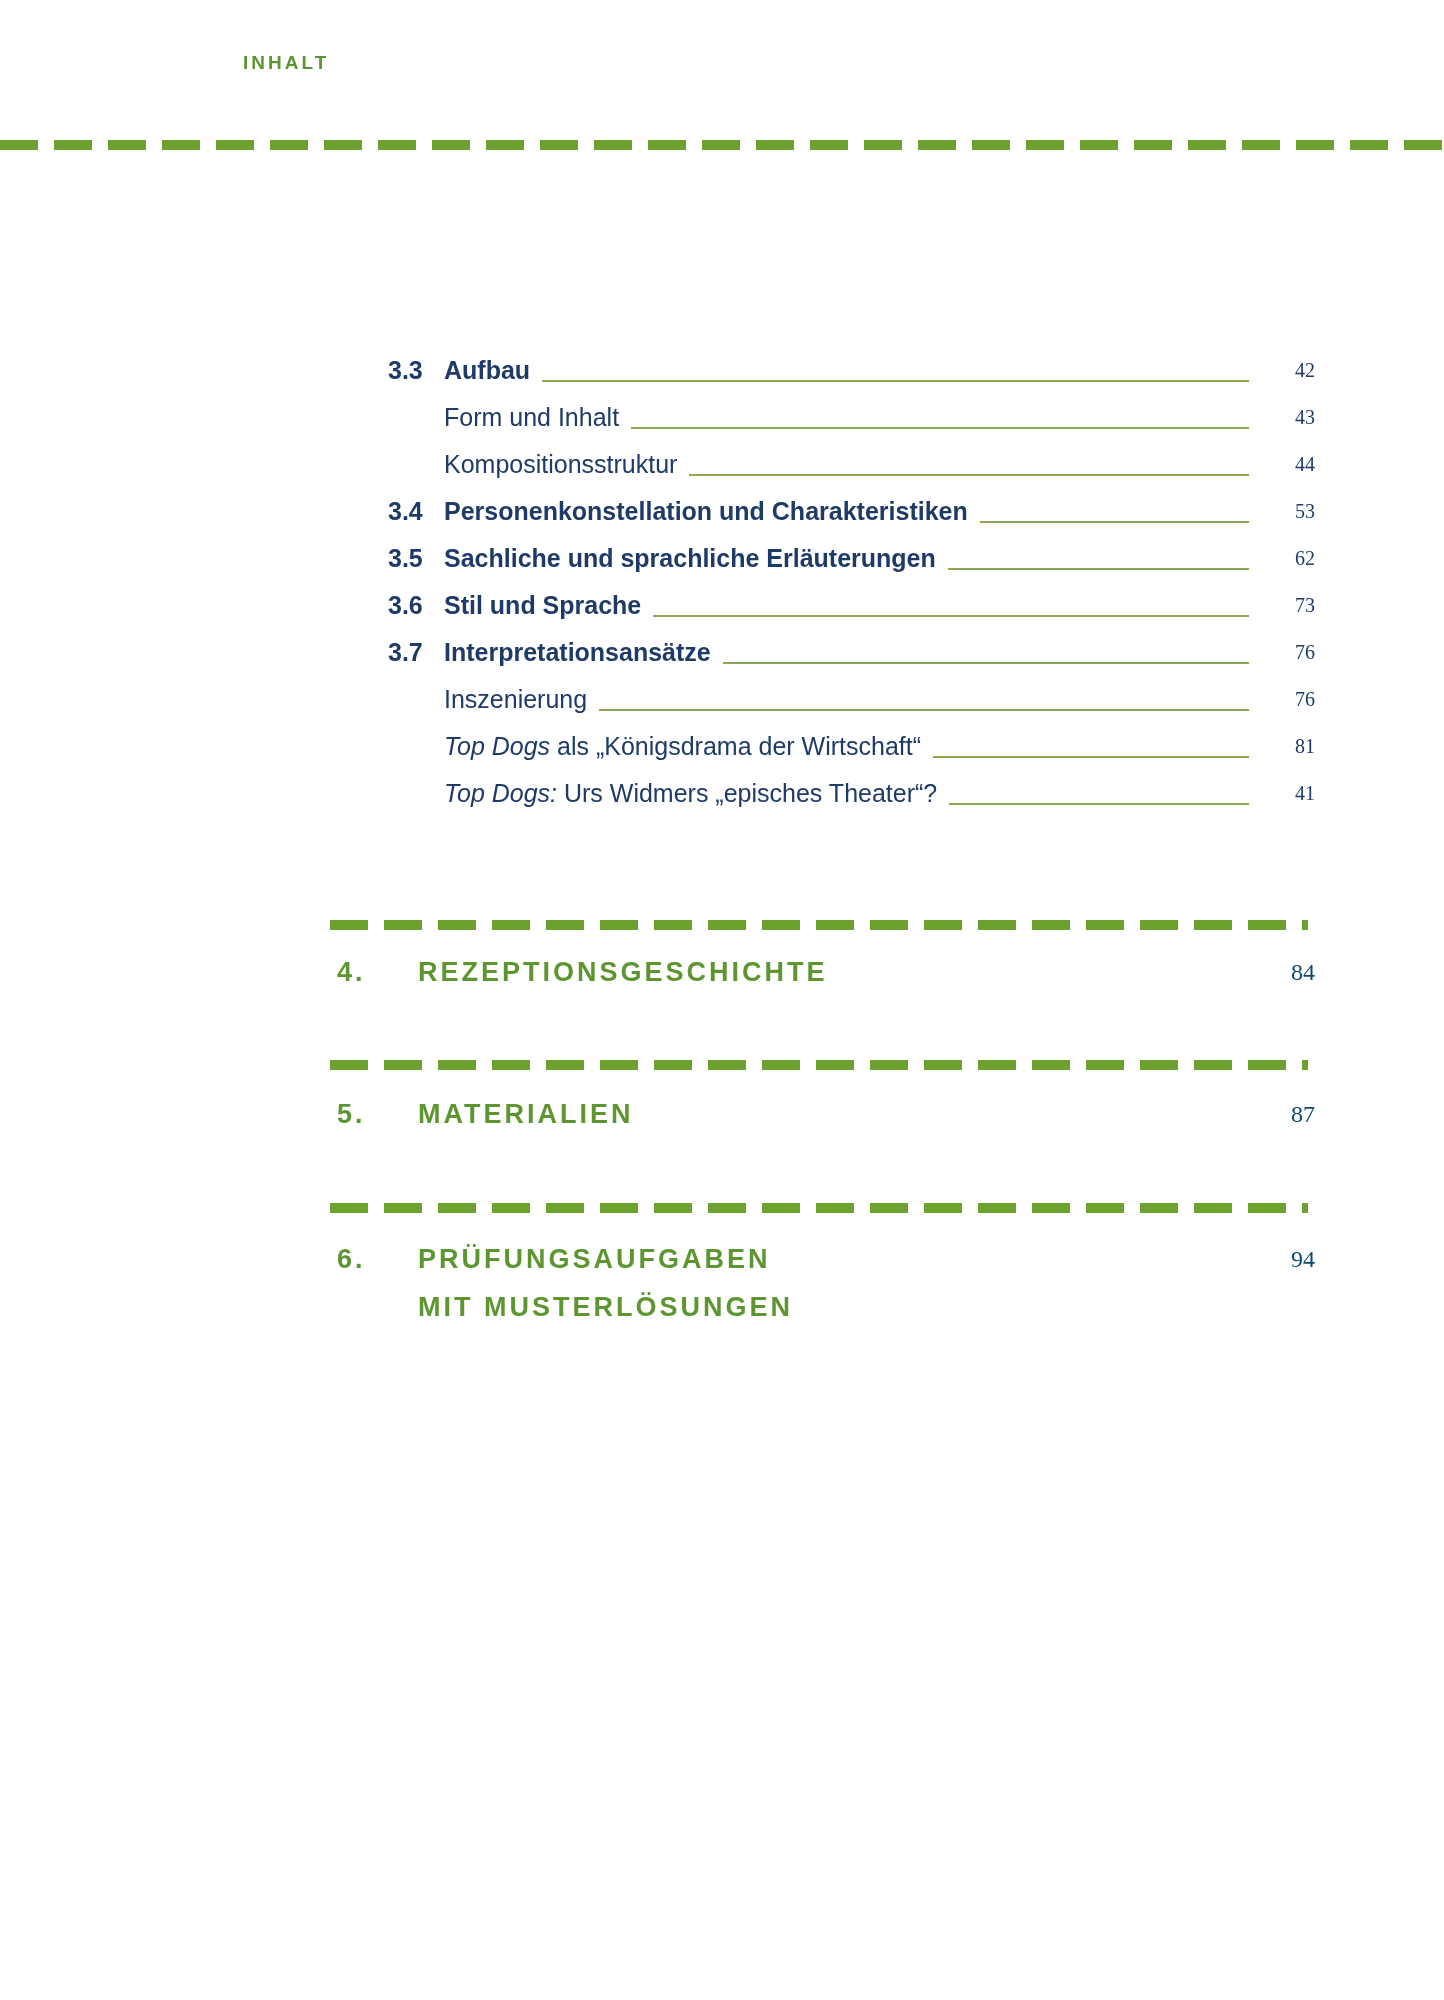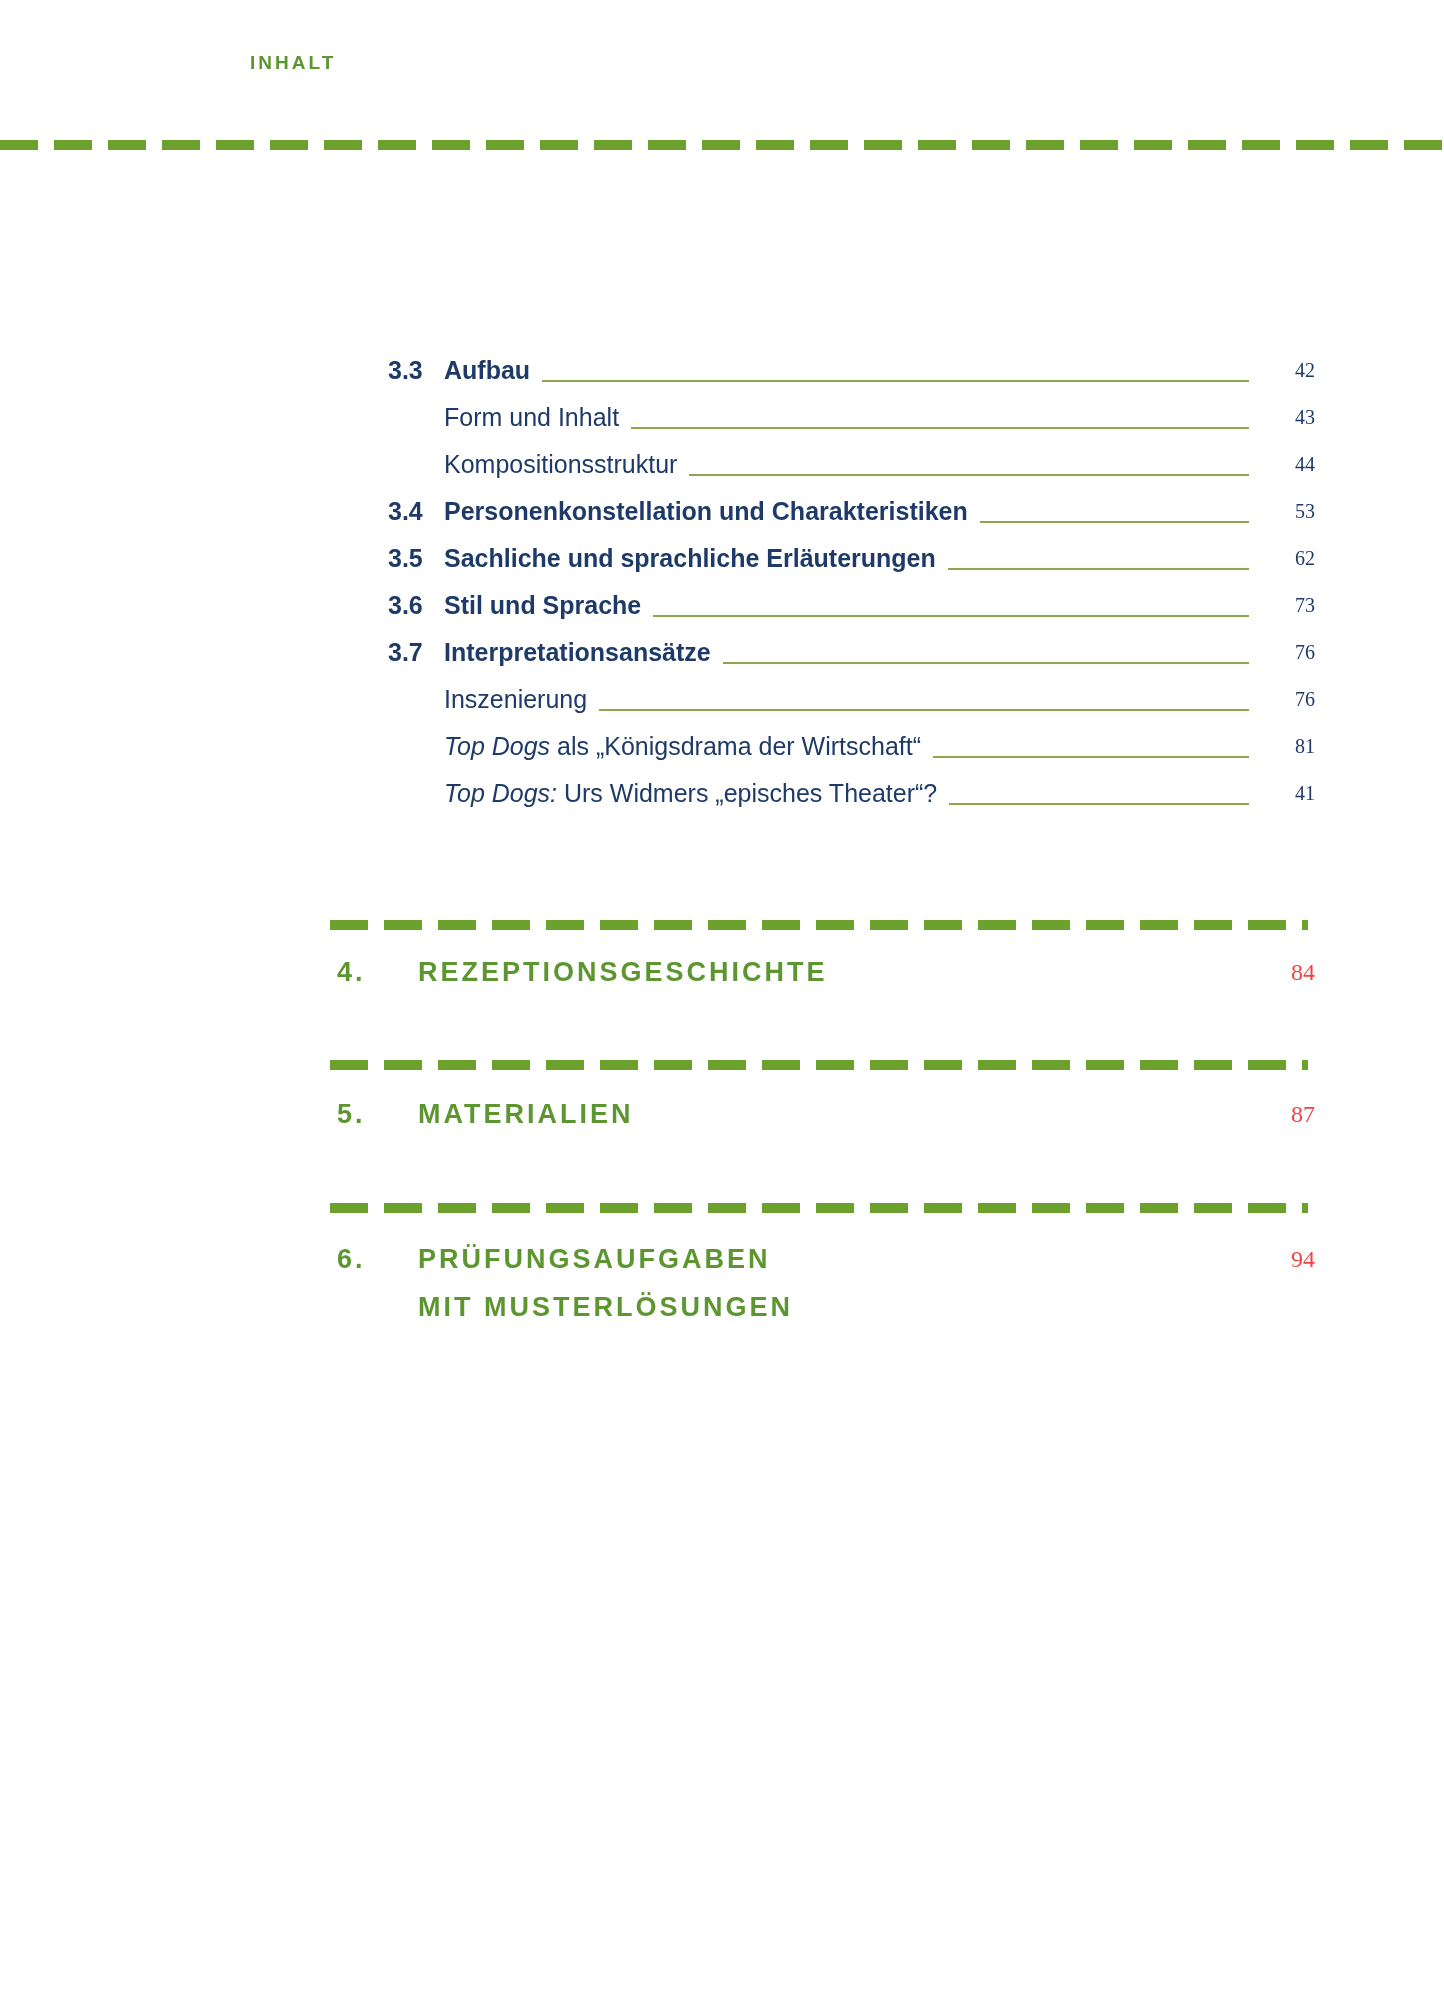--- a/index.html
+++ b/index.html
@@ -8,21 +8,21 @@
     background:#ffffff;
     position:relative;
     overflow:hidden;
     font-family:"Liberation Sans", sans-serif;
     color:#1e3a68;
   }
   .page{position:absolute;inset:0;}
 
   
   .inhalt{
-    position:absolute;left:250px;top:52px;
+    position:absolute;left:243px;top:52px;
     font-size:19px;font-weight:bold;
     letter-spacing:3px;
     color:#5d9631;
   }
 
   
   .dashline{
     position:absolute;height:10px;
     background:repeating-linear-gradient(90deg,#6ca12e 0 38px,transparent 38px 54px);
   }
@@ -62,21 +62,21 @@
     font-size:27px;font-weight:bold;letter-spacing:3px;
     line-height:48px;
   }
   .sec-num{width:81px;flex:0 0 auto;}
   .sec-title{flex:1 1 auto;}
   .sec-title div{white-space:nowrap;}
   .sec-page{
     flex:0 0 auto;width:60px;text-align:right;
     font-family:"Liberation Serif", serif;
     font-size:24px;font-weight:normal;letter-spacing:0;
-    color:#ef4444;
+    color:#0c4a6e;
     line-height:48px;
   }
 </style>
 </head>
 <body>
 
 <div class="page">
 
   <div class="inhalt">INHALT</div>
 

